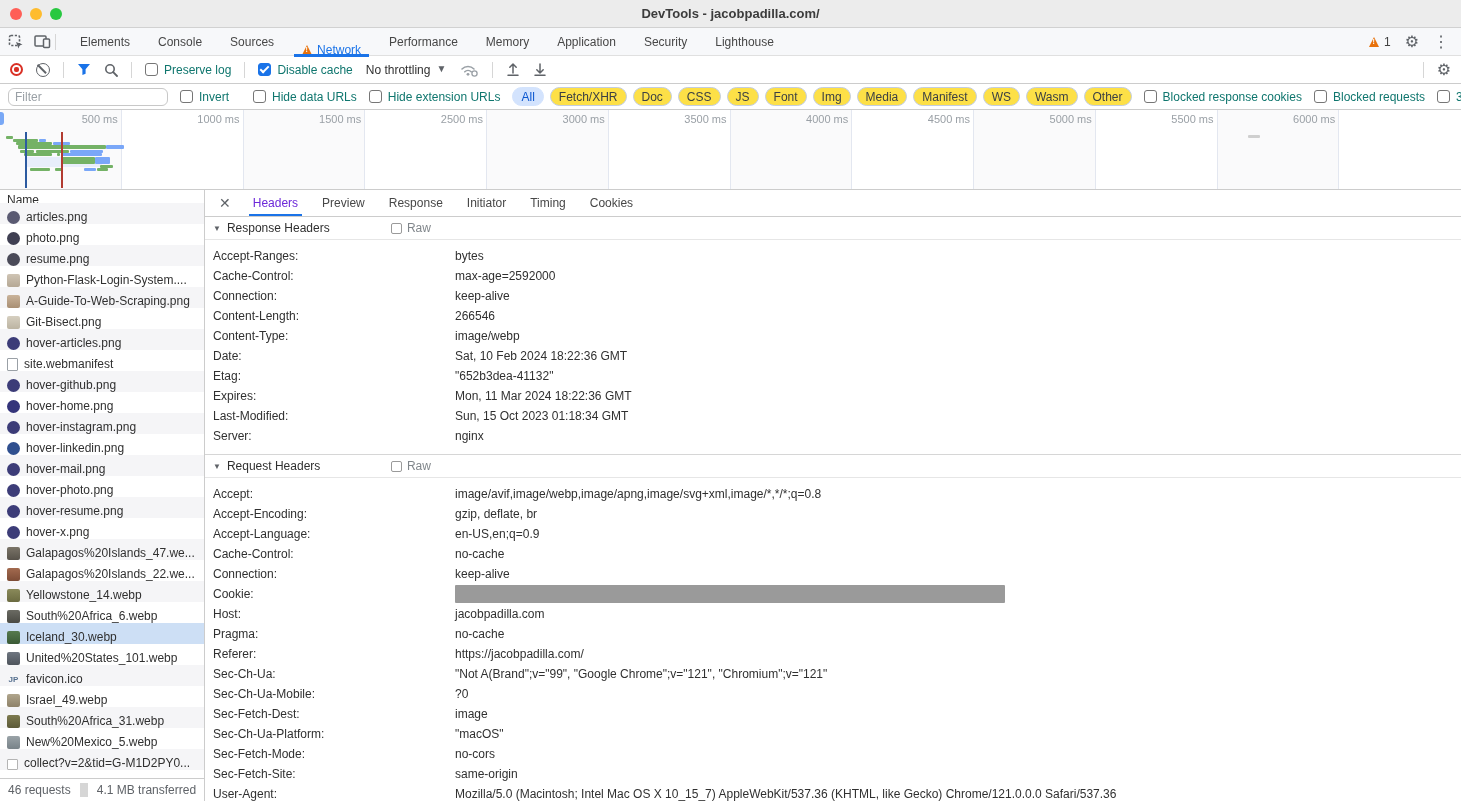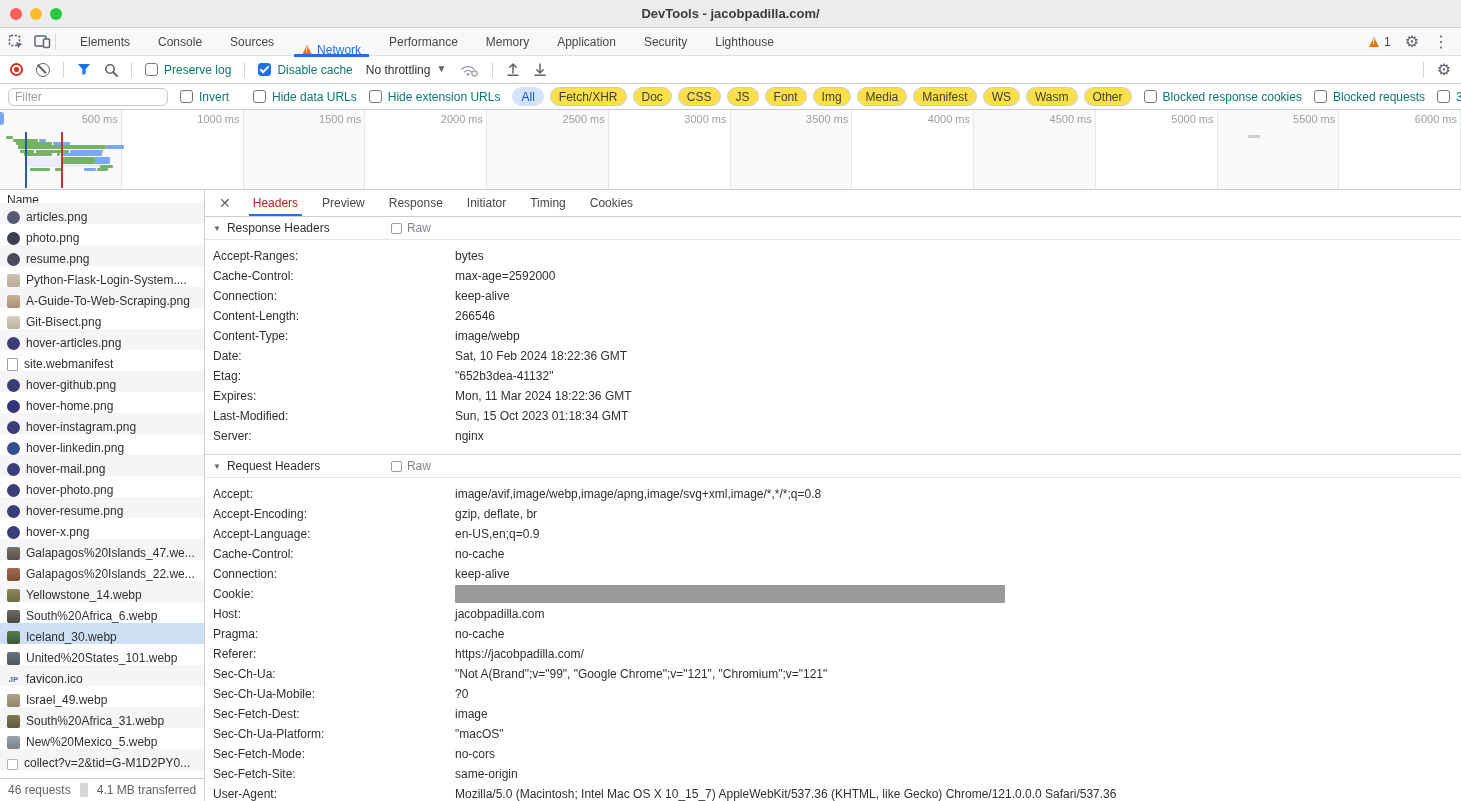--- a/index.html
+++ b/index.html
@@ -84,21 +84,21 @@
   .ico.text { display:flex; align-items:center; justify-content:center; font-size:8px; font-weight:bold; color:#56708f; }
   .summary { height:23px; flex:none; border-top:1px solid #ccc; display:flex; align-items:center; color:#5f6368; }
   .summary .vdiv { height:14px; margin:0 9px; }
   .summary span { padding-left:8px; white-space:nowrap; }
 
   
   .detail { flex:1; display:flex; flex-direction:column; overflow:hidden; background:#fff; }
   .detail-tabs { height:27px; flex:none; border-bottom:1px solid #ccc; display:flex; align-items:stretch; }
   .close-x { display:flex; align-items:center; padding:0 10px 0 14px; color:#5f6368; font-size:14px; }
   .dtab { display:flex; align-items:center; padding:0 12px; color:#474747; position:relative; }
-  .dtab.active { color:#b91c1c; }
+  .dtab.active { color:#6d28d9; }
   .dtab.active::after { content:""; position:absolute; left:8px; right:8px; bottom:0; height:2.5px; background:#1a73e8; }
   .detail-body { flex:1; overflow:hidden; }
   .sec-head { height:23px; display:flex; align-items:center; border-bottom:1px solid #e6e6e6; padding-left:8px; }
   .disclosure { font-size:8px; color:#5f6368; margin-right:6px; }
   .sec-title { color:#303030; width:164px; }
   .raw { display:flex; align-items:center; gap:5px; color:#80868b; }
   .raw .box { width:11px; height:11px; border-radius:2px; border-color:#9a9a9a; }
   .sec-rows { padding:6px 0 8px 0; }
   .kv { display:flex; height:20px; align-items:center; }
   .kv .k { width:250px; flex:none; padding-left:8px; color:#303030; }
@@ -279,23 +279,20 @@
 <div class="band">
       <span class="tick-label">500 ms</span>
     </div>
     <div class="band">
       <span class="tick-label">1000 ms</span>
     </div>
     <div class="band">
       <span class="tick-label">1500 ms</span>
     </div>
     <div class="band">
-      <span class="tick-label">2000 ms</span>
-    </div>
-    <div class="band">
       <span class="tick-label">2500 ms</span>
     </div>
     <div class="band">
       <span class="tick-label">3000 ms</span>
     </div>
     <div class="band">
       <span class="tick-label">3500 ms</span>
     </div>
     <div class="band">
       <span class="tick-label">4000 ms</span>

